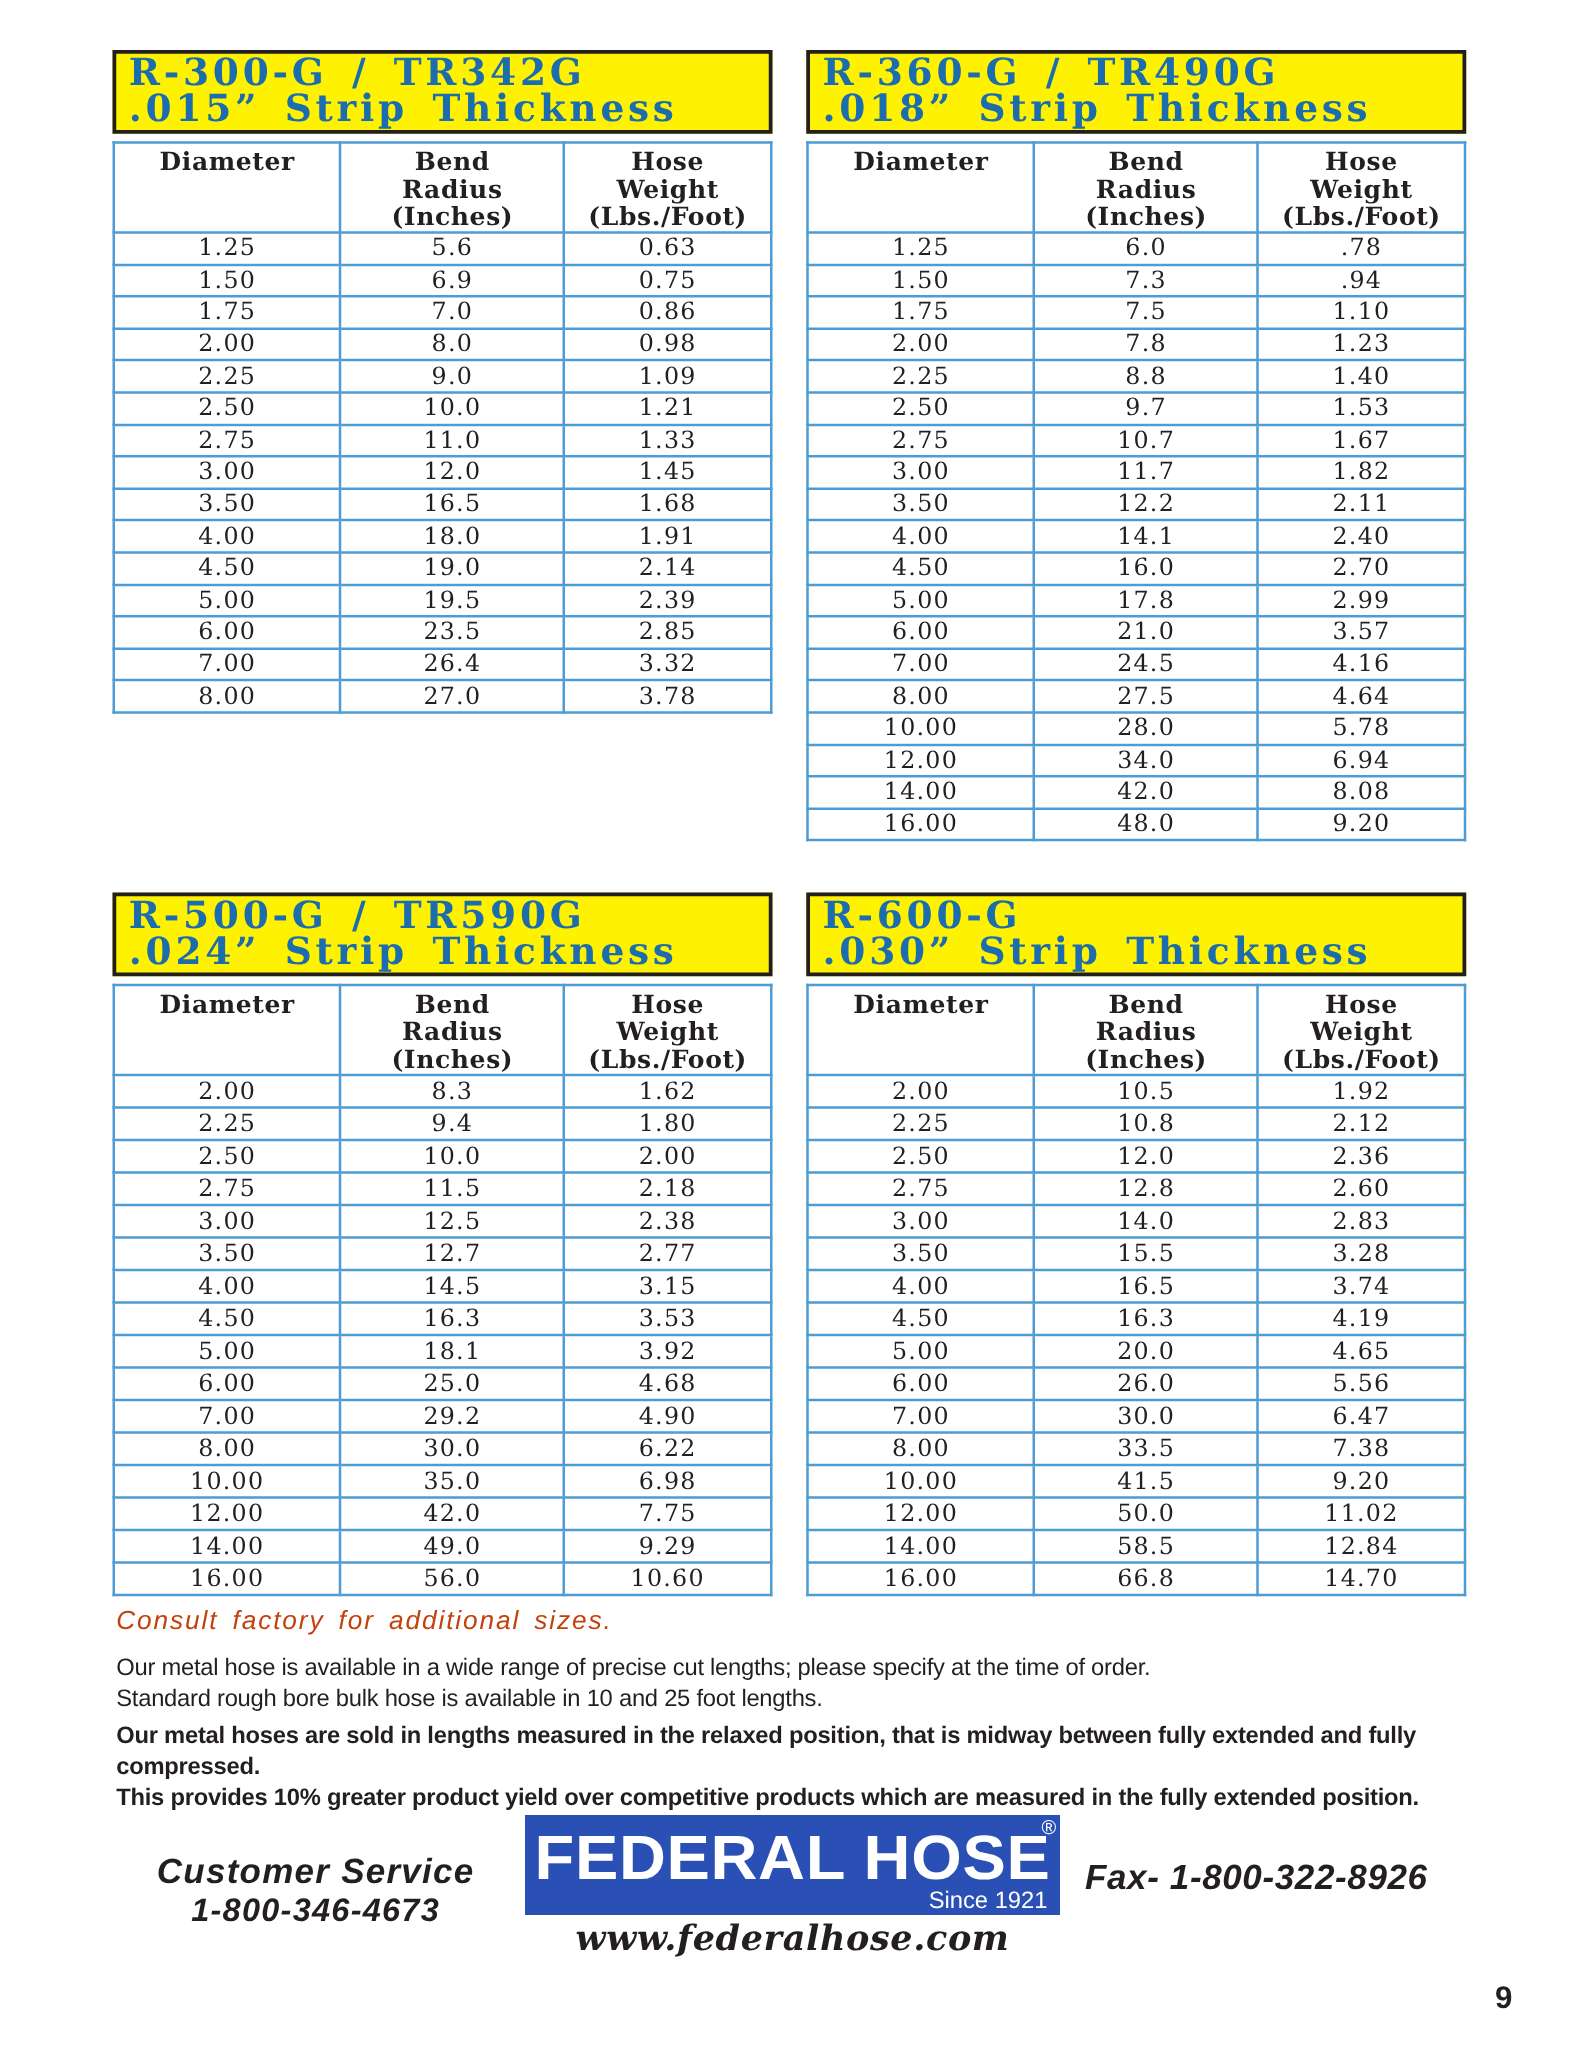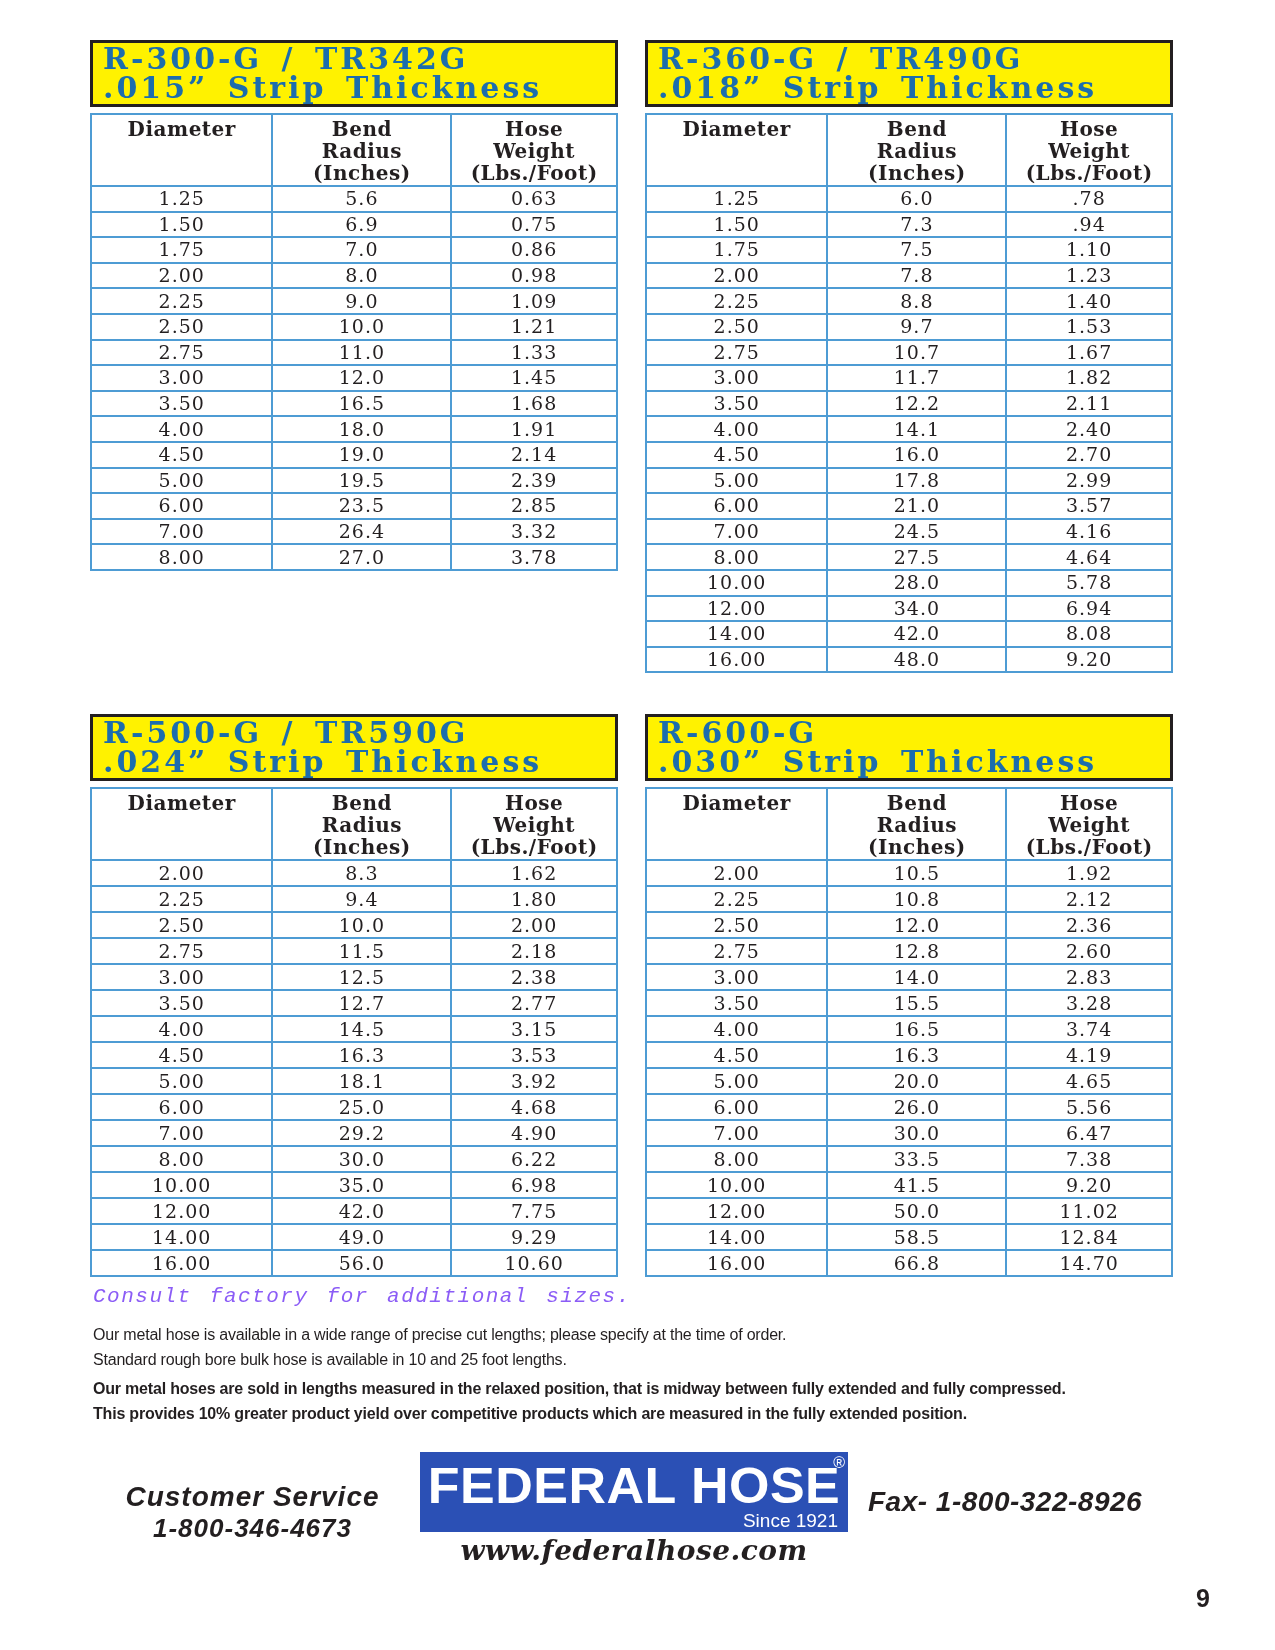--- a/index.html
+++ b/index.html
@@ -37,25 +37,25 @@
     white-space:pre-line; letter-spacing:0.5px;
   }
   table.spec-table td {
     font-family:"DejaVu Serif", serif; font-size:19px; letter-spacing:1px;
     height:25.6px; line-height:23px; padding:0;
   }
   .q3 table.spec-table td, .q4 table.spec-table td { height:26px; }
 
   .consult-note {
     position:absolute; left:93px; top:1285px;
-    font-family:Liberation Mono, monospace; font-style:italic; font-size:21px;
-    letter-spacing:1.5px; word-spacing:4px; color:#8b5cf6;
+    font-family:Liberation Sans, sans-serif; font-style:italic; font-size:21px;
+    letter-spacing:1.5px; word-spacing:4px; color:#c2410c;
   }
   .para { position:absolute; left:93px; width:1100px;
-    font-family:"Liberation Sans", sans-serif; font-size:16px; line-height:25px;
+    font-family:"Liberation Sans", sans-serif; font-size:19px; line-height:25px;
     letter-spacing:-0.2px; color:#231f20;
   }
   .para-regular { top:1322px; }
   .para-bold { top:1376px; font-weight:700; }
 
   .customer-service {
     position:absolute; left:100px; top:1480px; width:305px; text-align:center;
     font-family:"Liberation Sans", sans-serif; font-weight:700; font-style:italic;
   }
   .cs-line1 { font-size:28px; line-height:33px; letter-spacing:1px; }

